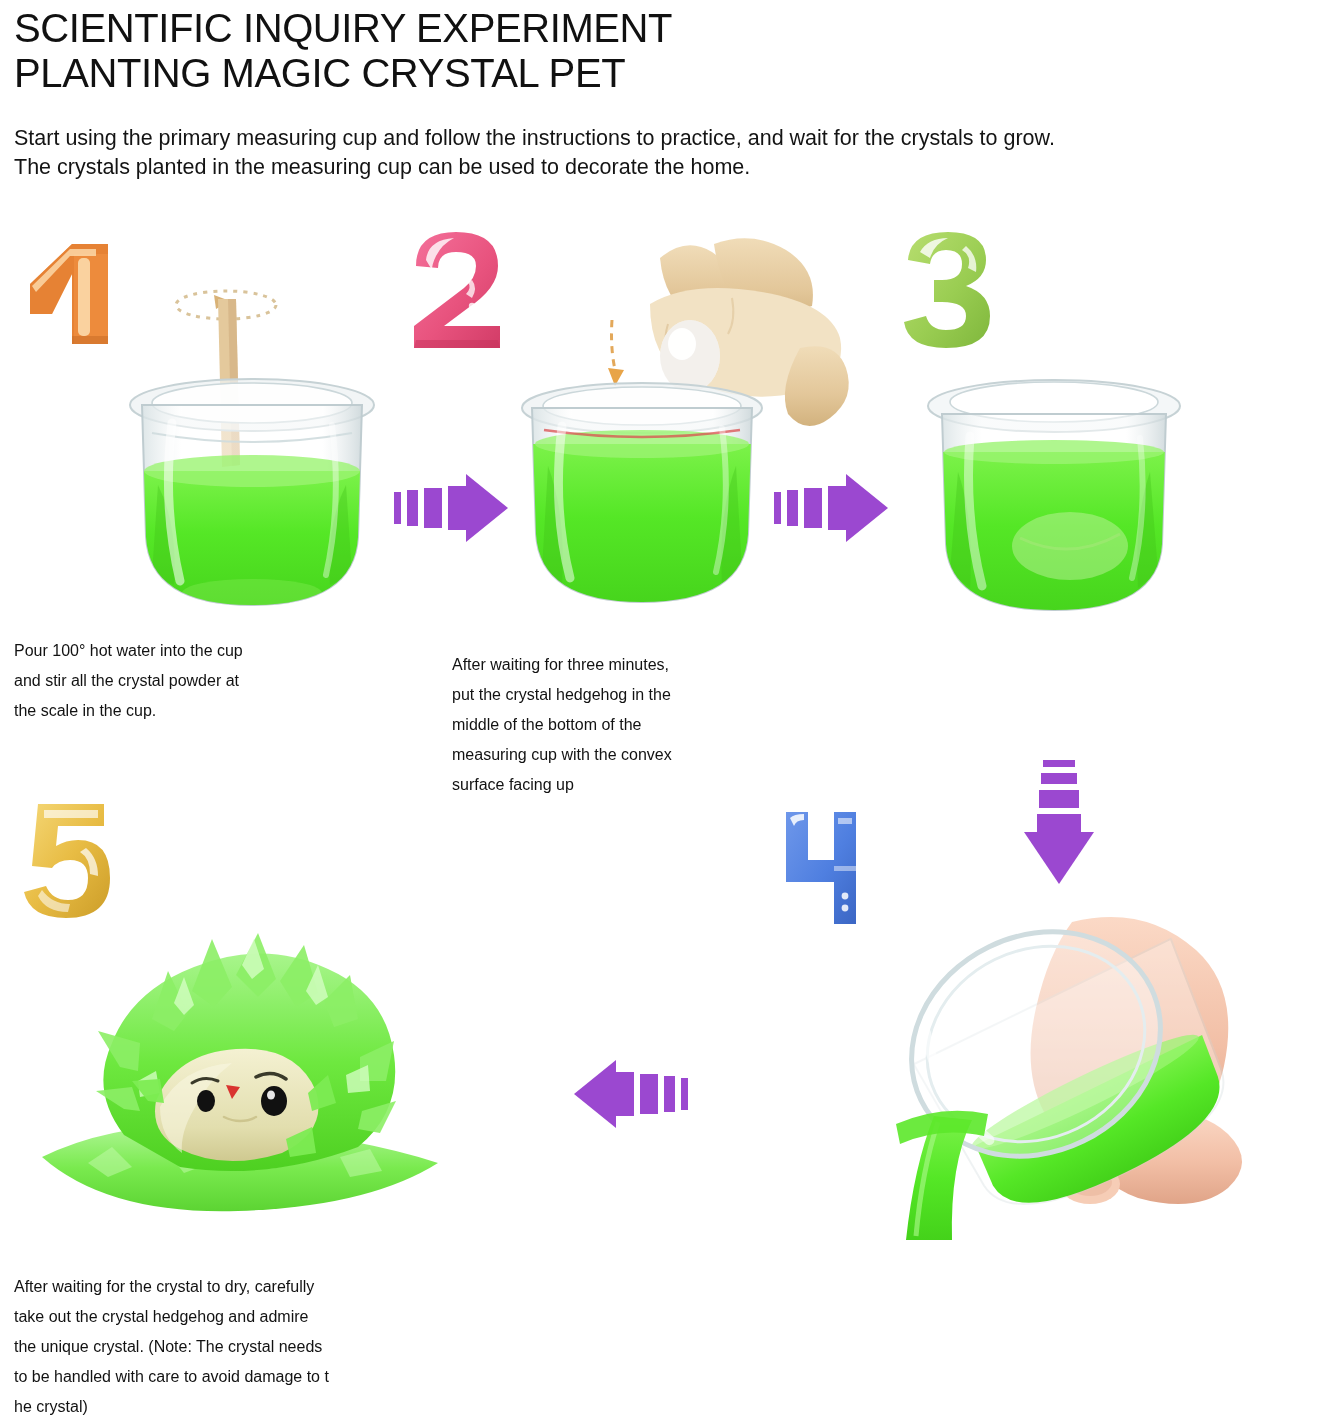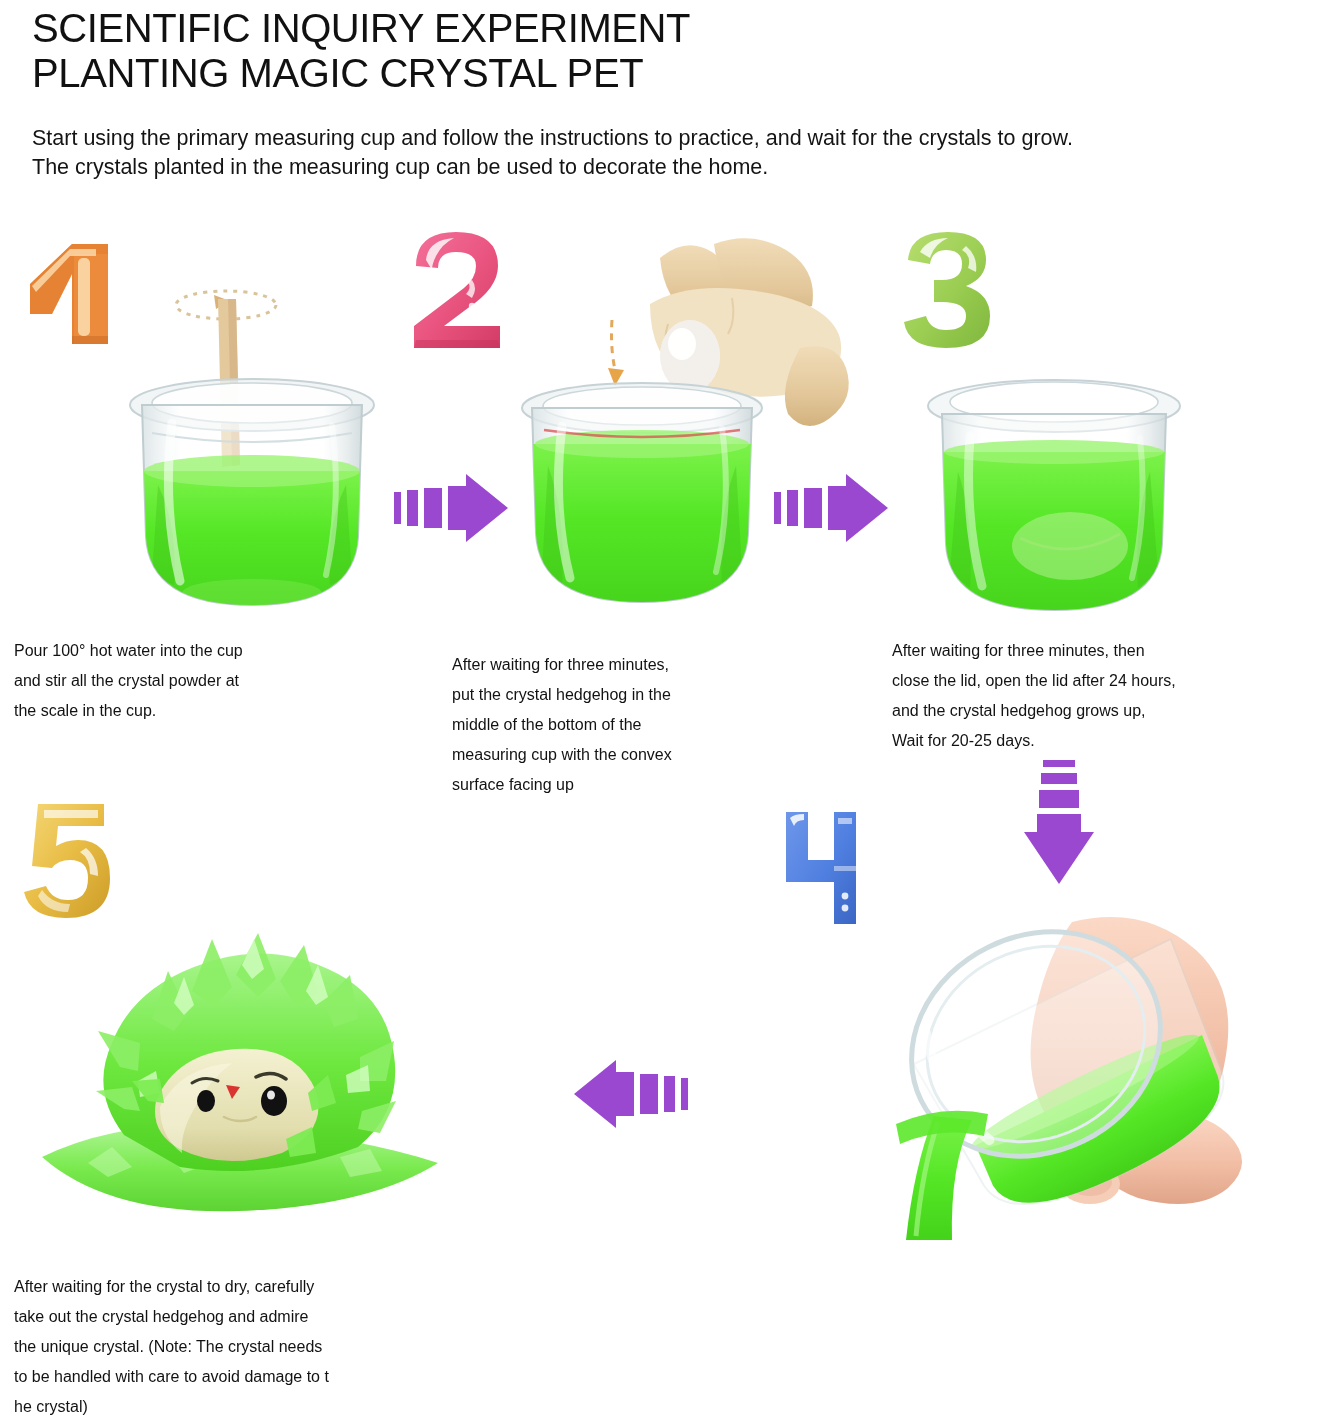--- a/index.html
+++ b/index.html
@@ -8,21 +8,21 @@
   body {
     width: 1344px;
     height: 1419px;
     background: #ffffff;
     font-family: "Liberation Sans", sans-serif;
     color: #1a1a1a;
     overflow: hidden;
     position: relative;
   }
 
-  .page { position: relative; width: 1344px; height: 1419px; padding: 0 32px; }
+  .page { position: relative; width: 1344px; height: 1419px; padding: 0 14px; }
 
   
   .title {
     font-size: 40px;
     line-height: 45px;
     font-weight: 400;
     letter-spacing: -0.4px;
     color: #111;
     padding-top: 6px;
     white-space: pre-line;
@@ -293,24 +293,20 @@
         <path d="M100 182 Q150 206 200 178" fill="none" stroke="#9CE870" stroke-width="3" opacity="0.8"></path>
         <path d="M38 116 Q54 162 50 232 L30 216 Z" fill="#3FBF18" opacity="0.35"></path>
         <path d="M230 116 Q214 162 218 232 L238 216 Z" fill="#3FBF18" opacity="0.35"></path>
       </g>
 
       <path d="M50 80 Q44 160 62 230" fill="none" stroke="#FFFFFF" stroke-width="9" opacity="0.45" stroke-linecap="round"></path>
       <path d="M220 82 Q228 156 212 222" fill="none" stroke="#FFFFFF" stroke-width="6" opacity="0.35" stroke-linecap="round"></path>
     </svg>
   </div>
 
-  <div class="caption" style="position:absolute; left:892px; top:636px; width:452px;">After waiting for three minutes, then
-close the lid, open the lid after 24 hours,
-and the crystal hedgehog  grows up,
-Wait for 20-25 days.</div>
 
   <div class="arrow" style="left:1022px; top:758px;">
     <svg width="74" height="130" viewBox="0 0 74 130">
       <g fill="#9B48D0">
         <rect x="21" y="2" width="32" height="7"></rect>
         <rect x="19" y="15" width="36" height="11"></rect>
         <rect x="17" y="32" width="40" height="18"></rect>
         <rect x="15" y="56" width="44" height="18"></rect>
         <path d="M2 74 L72 74 L37 126 Z"></path>
       </g>

